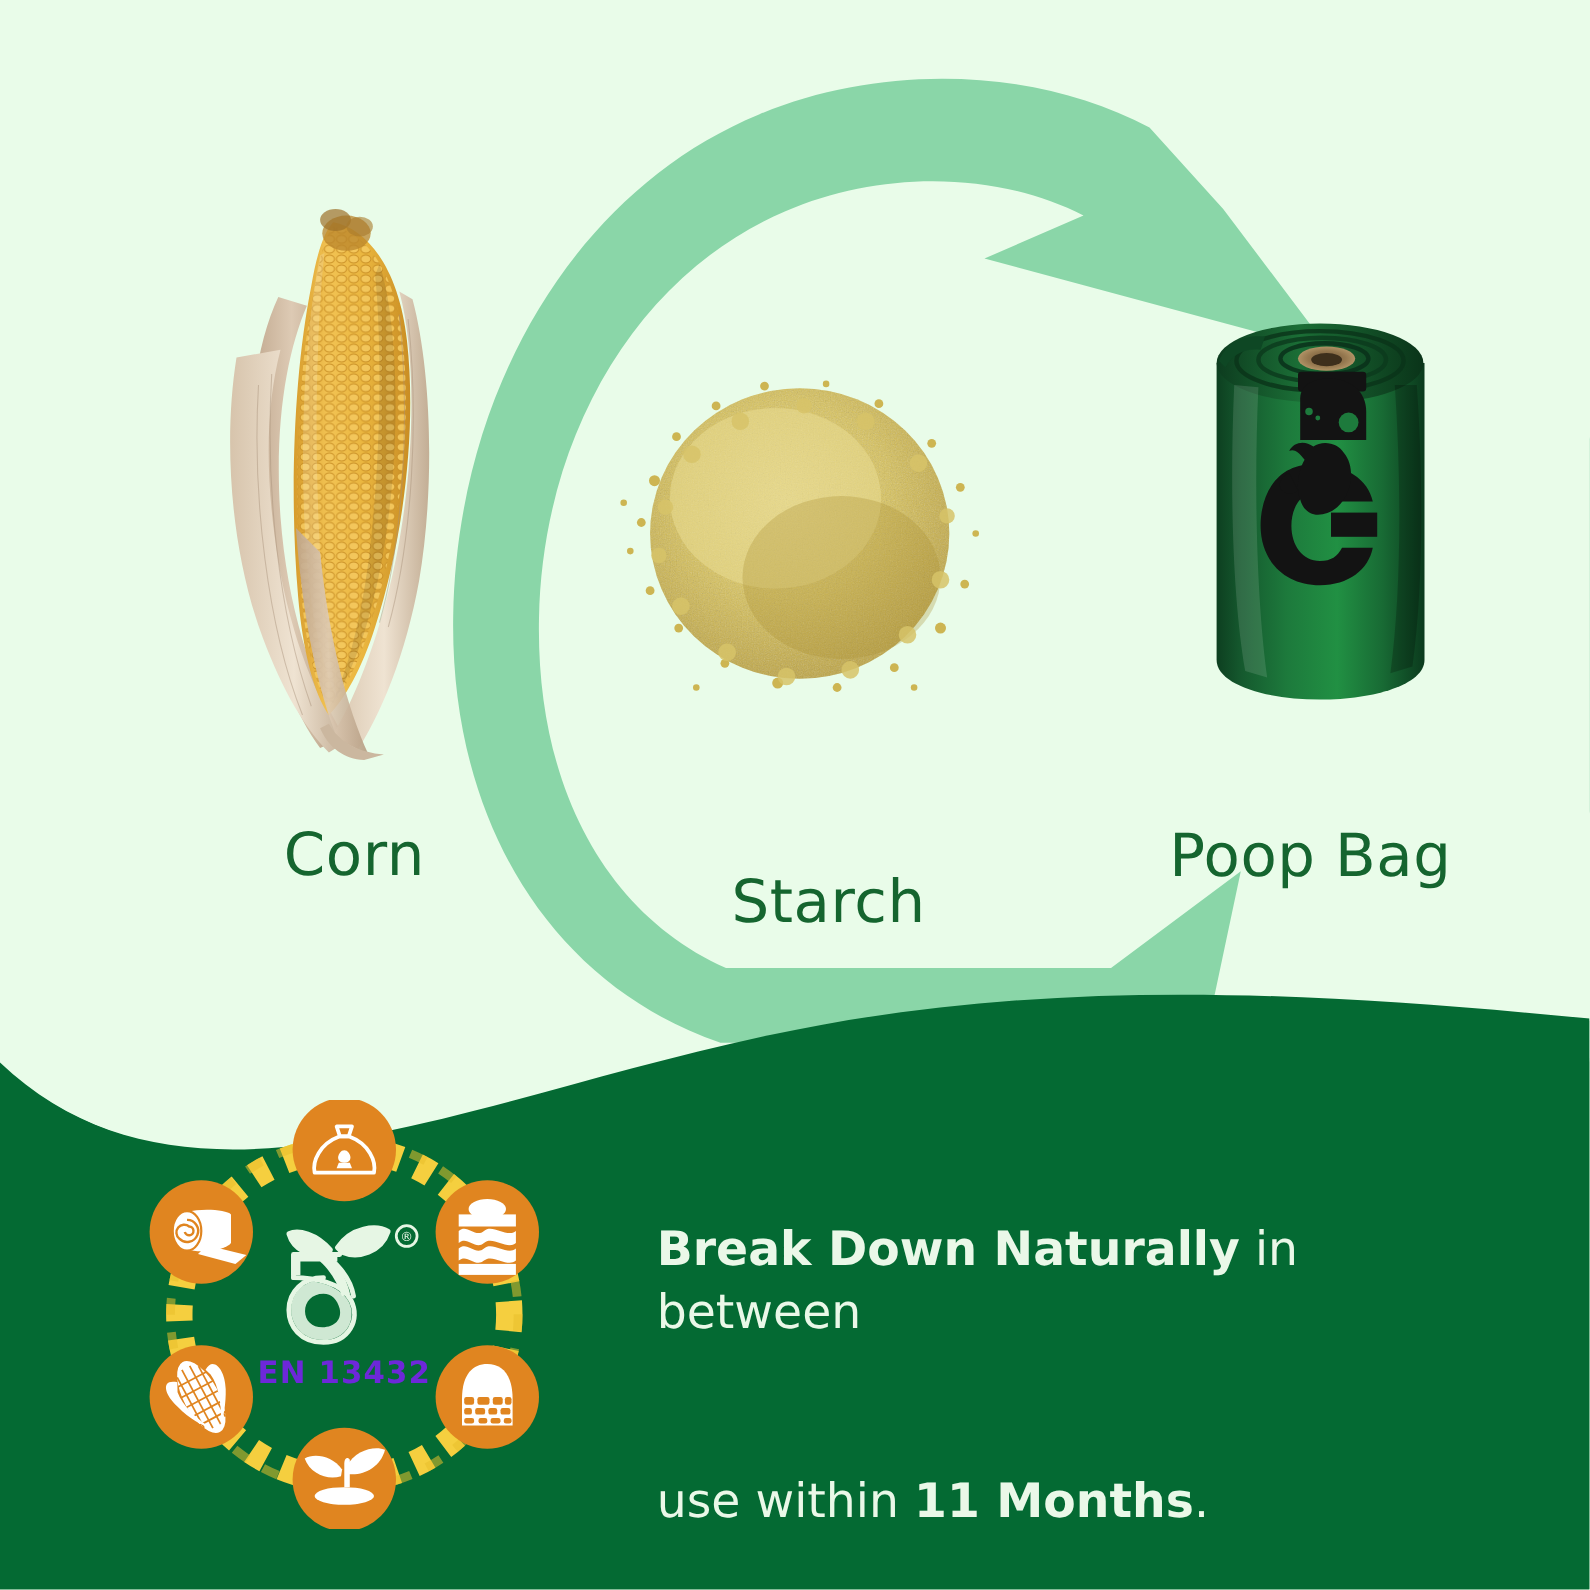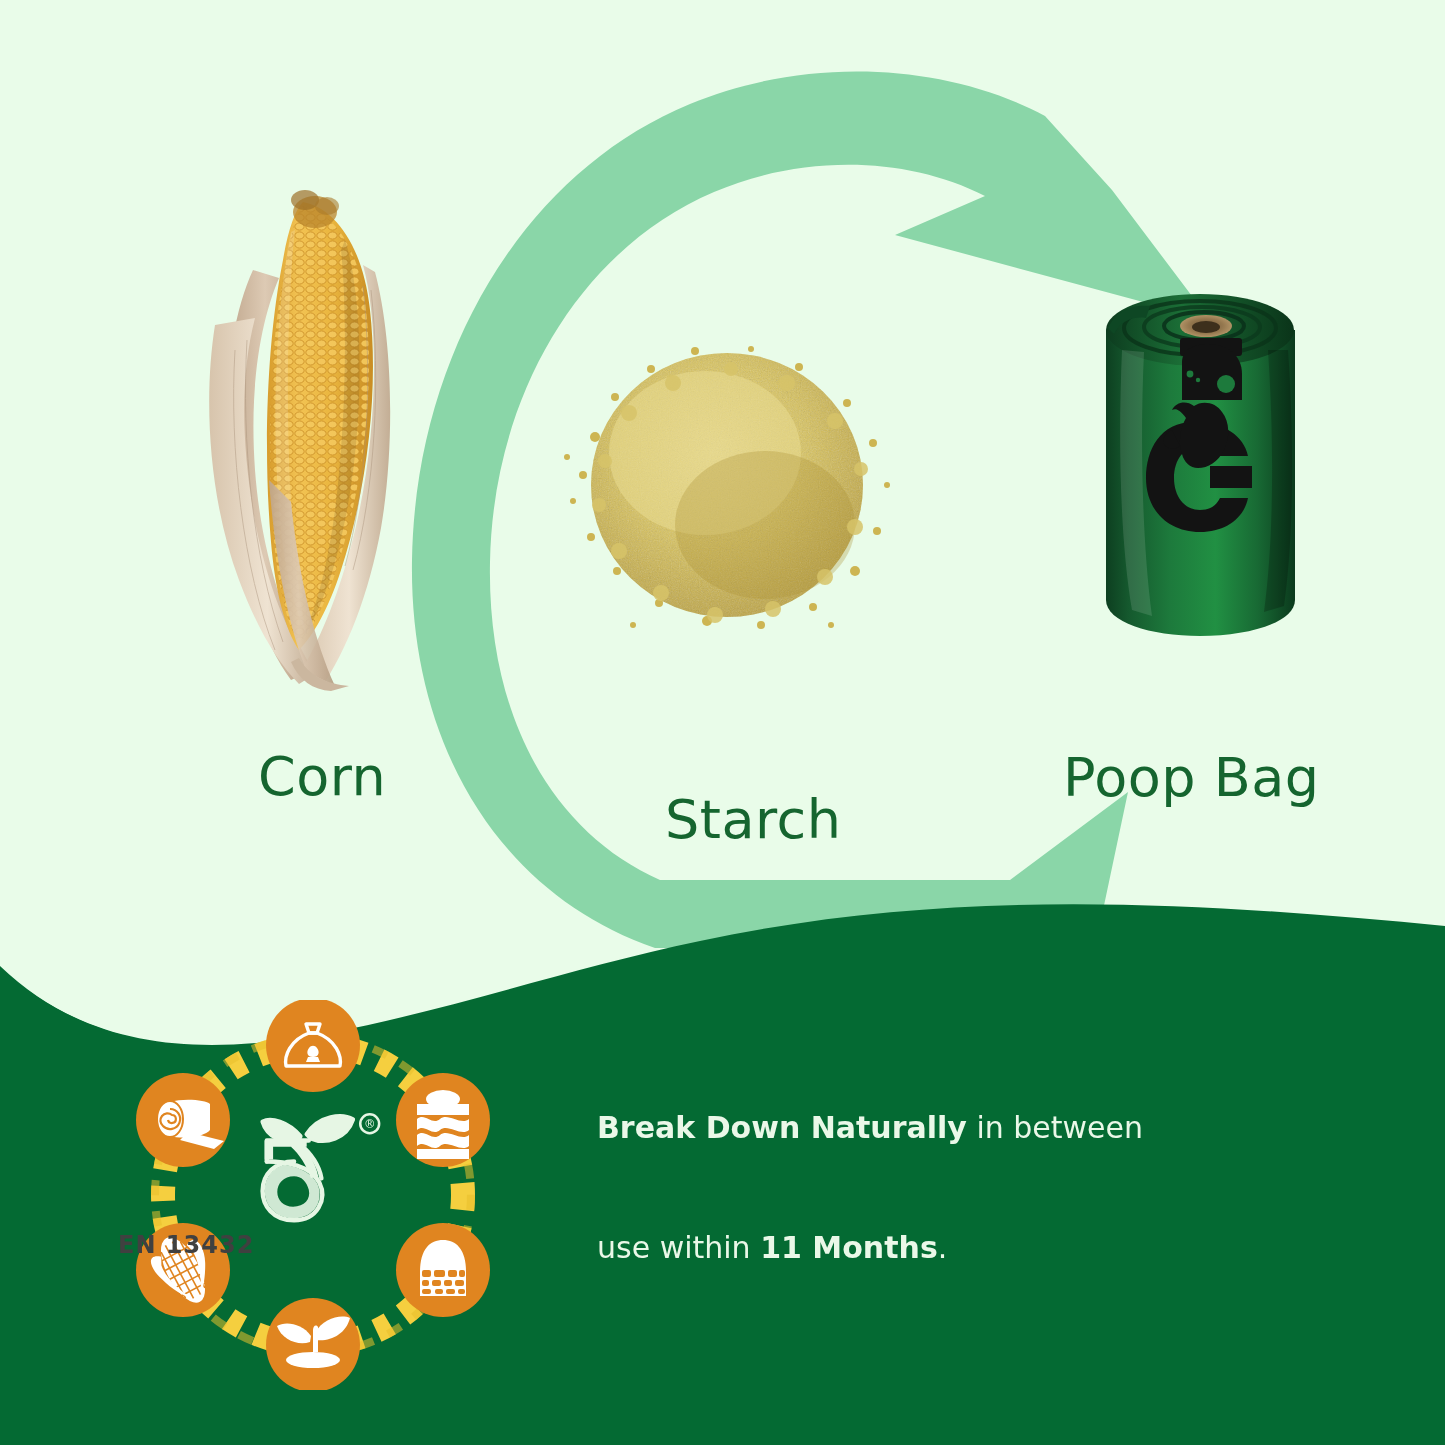--- a/index.html
+++ b/index.html
@@ -33,33 +33,34 @@
   #caption-corn{left:258px;top:745px;}
   #caption-starch{left:665px;top:788px;}
   #caption-bag{left:1063px;top:746px;}
 
   
   #claim-text{
     position:absolute;
     left:597px;top:1108px;
     width:780px;
     color:#eaf8e8;
-    font-size:30px;
+    font-size:43px;
     line-height:1.33;
     font-family:"DejaVu Sans", sans-serif;
   }
   #claim-text b{font-weight:bold;}
 
   
   #cert-badge{position:absolute;left:118px;top:1000px;width:390px;height:390px;}
   .cert-en-text{
     position:absolute;
     left:0;right:0;
-    color:#404040;
-    font-size:24px;
+    text-align:center;
+    color:#6d28d9;
+    font-size:28px;
     font-weight:bold;
     line-height:1.12;
     letter-spacing:1px;
     font-family:"DejaVu Sans", sans-serif;
   }
   #cert-line1{top:232px;}
   #cert-line2{top:268px;}
 </style>
 </head>
 <body>

